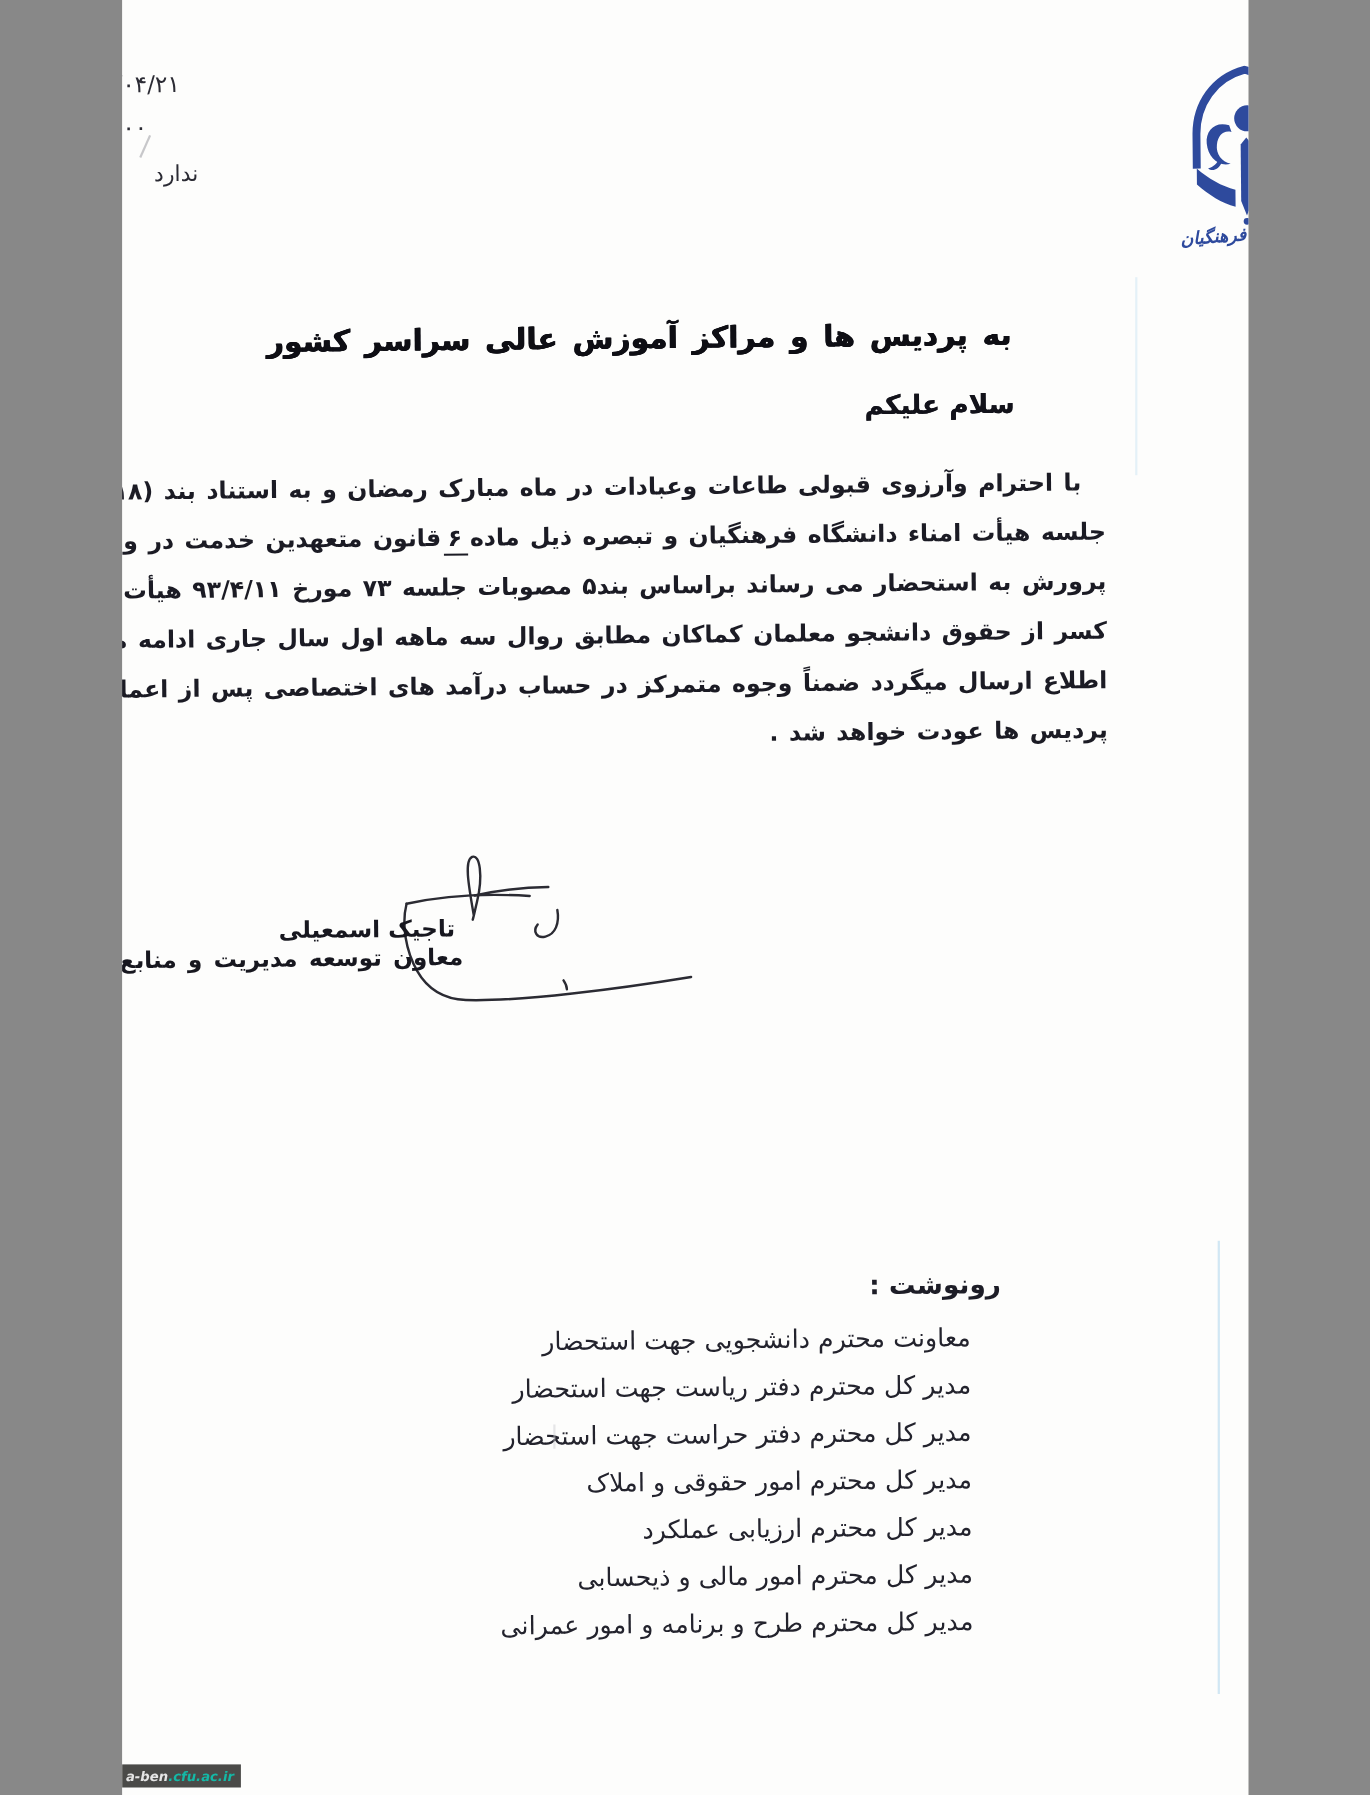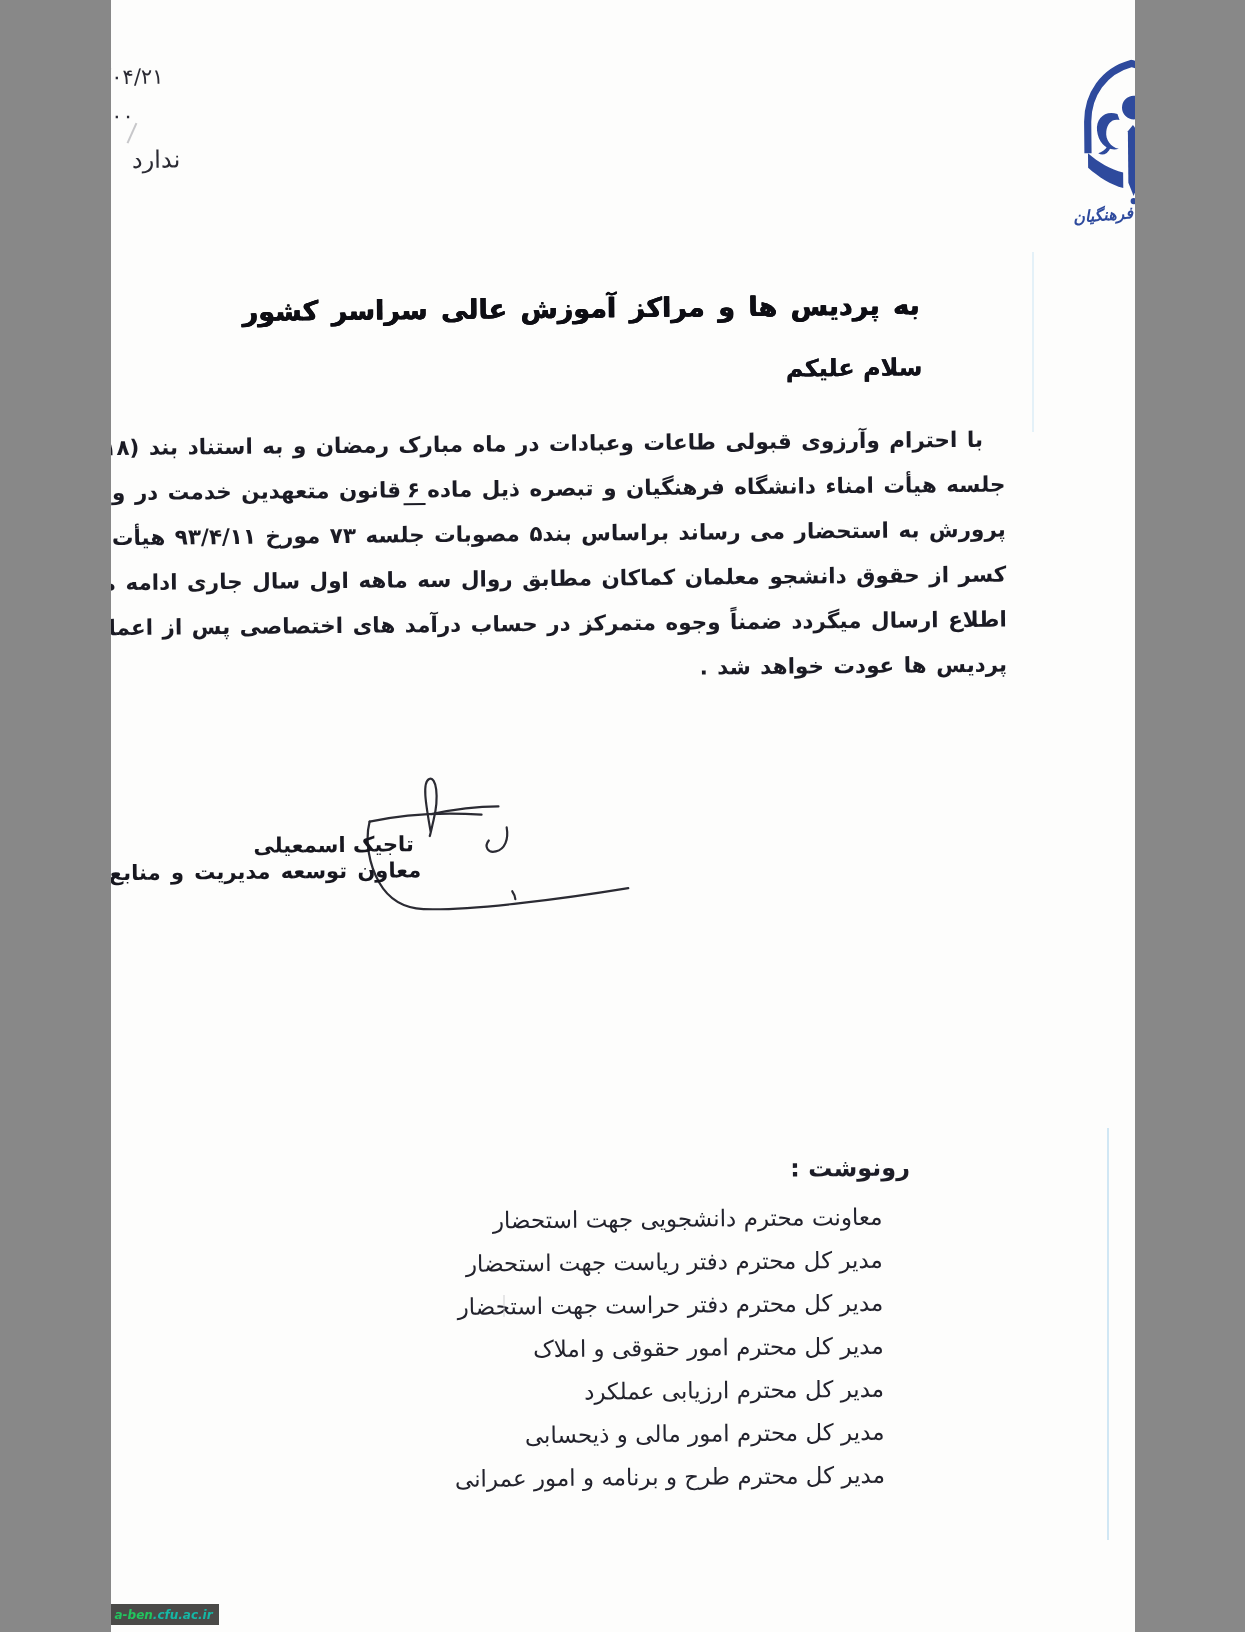--- a/index.html
+++ b/index.html
@@ -16,21 +16,21 @@
     position:absolute;inset:0;
     transform:rotate(-0.55deg);
     transform-origin:52% 40%;
   }
   .abs{position:absolute;}
   .rtl{direction:rtl;unicode-bidi:plaintext;}
   
   .meta{font-size:21px;font-weight:400;color:#2b2b34;white-space:nowrap;}
   .meta-date{top:60px;right:966px;letter-spacing:1px;}
   .meta-num{top:99px;right:996px;letter-spacing:1px;}
-  .meta-attach{top:141px;right:950px;font-size:24px;}
+  .meta-attach{top:141px;right:950px;font-size:20px;}
   
   .logo-box{top:64px;left:973px;width:108px;}
   .org-name{
     top:208px;left:960px;width:130px;
     text-align:center;color:#2e4a9d;
     font-size:16px;font-weight:700;font-style:italic;
     transform:rotate(-4deg);white-space:nowrap;
   }
   
   .recipient{
@@ -75,21 +75,21 @@
   }
   
   .watermark{
     position:absolute;left:0;top:1604px;height:21px;
     background:#4a4a48;display:flex;align-items:center;
     padding:0 6px 0 4px;
     font-size:12px;font-weight:700;font-style:italic;
     font-family:"DejaVu Sans",sans-serif;
     white-space:nowrap;letter-spacing:0;
   }
-  .wm-main{color:#22c55e;}
+  .wm-main{color:#e5e5e5;}
   .wm-suffix{color:#14b8a6;}
   
   .streak{position:absolute;width:2px;background:rgba(165,210,235,0.5);}
   .streak-a{left:921px;top:252px;height:180px;opacity:.55;}
   .streak-b{left:996px;top:1128px;height:412px;}
   .mark-diag{
     position:absolute;left:20px;top:122px;width:1.5px;height:22px;
     background:#9a9aa0;opacity:.55;transform:rotate(24deg);
   }
   .mark-smudge{

